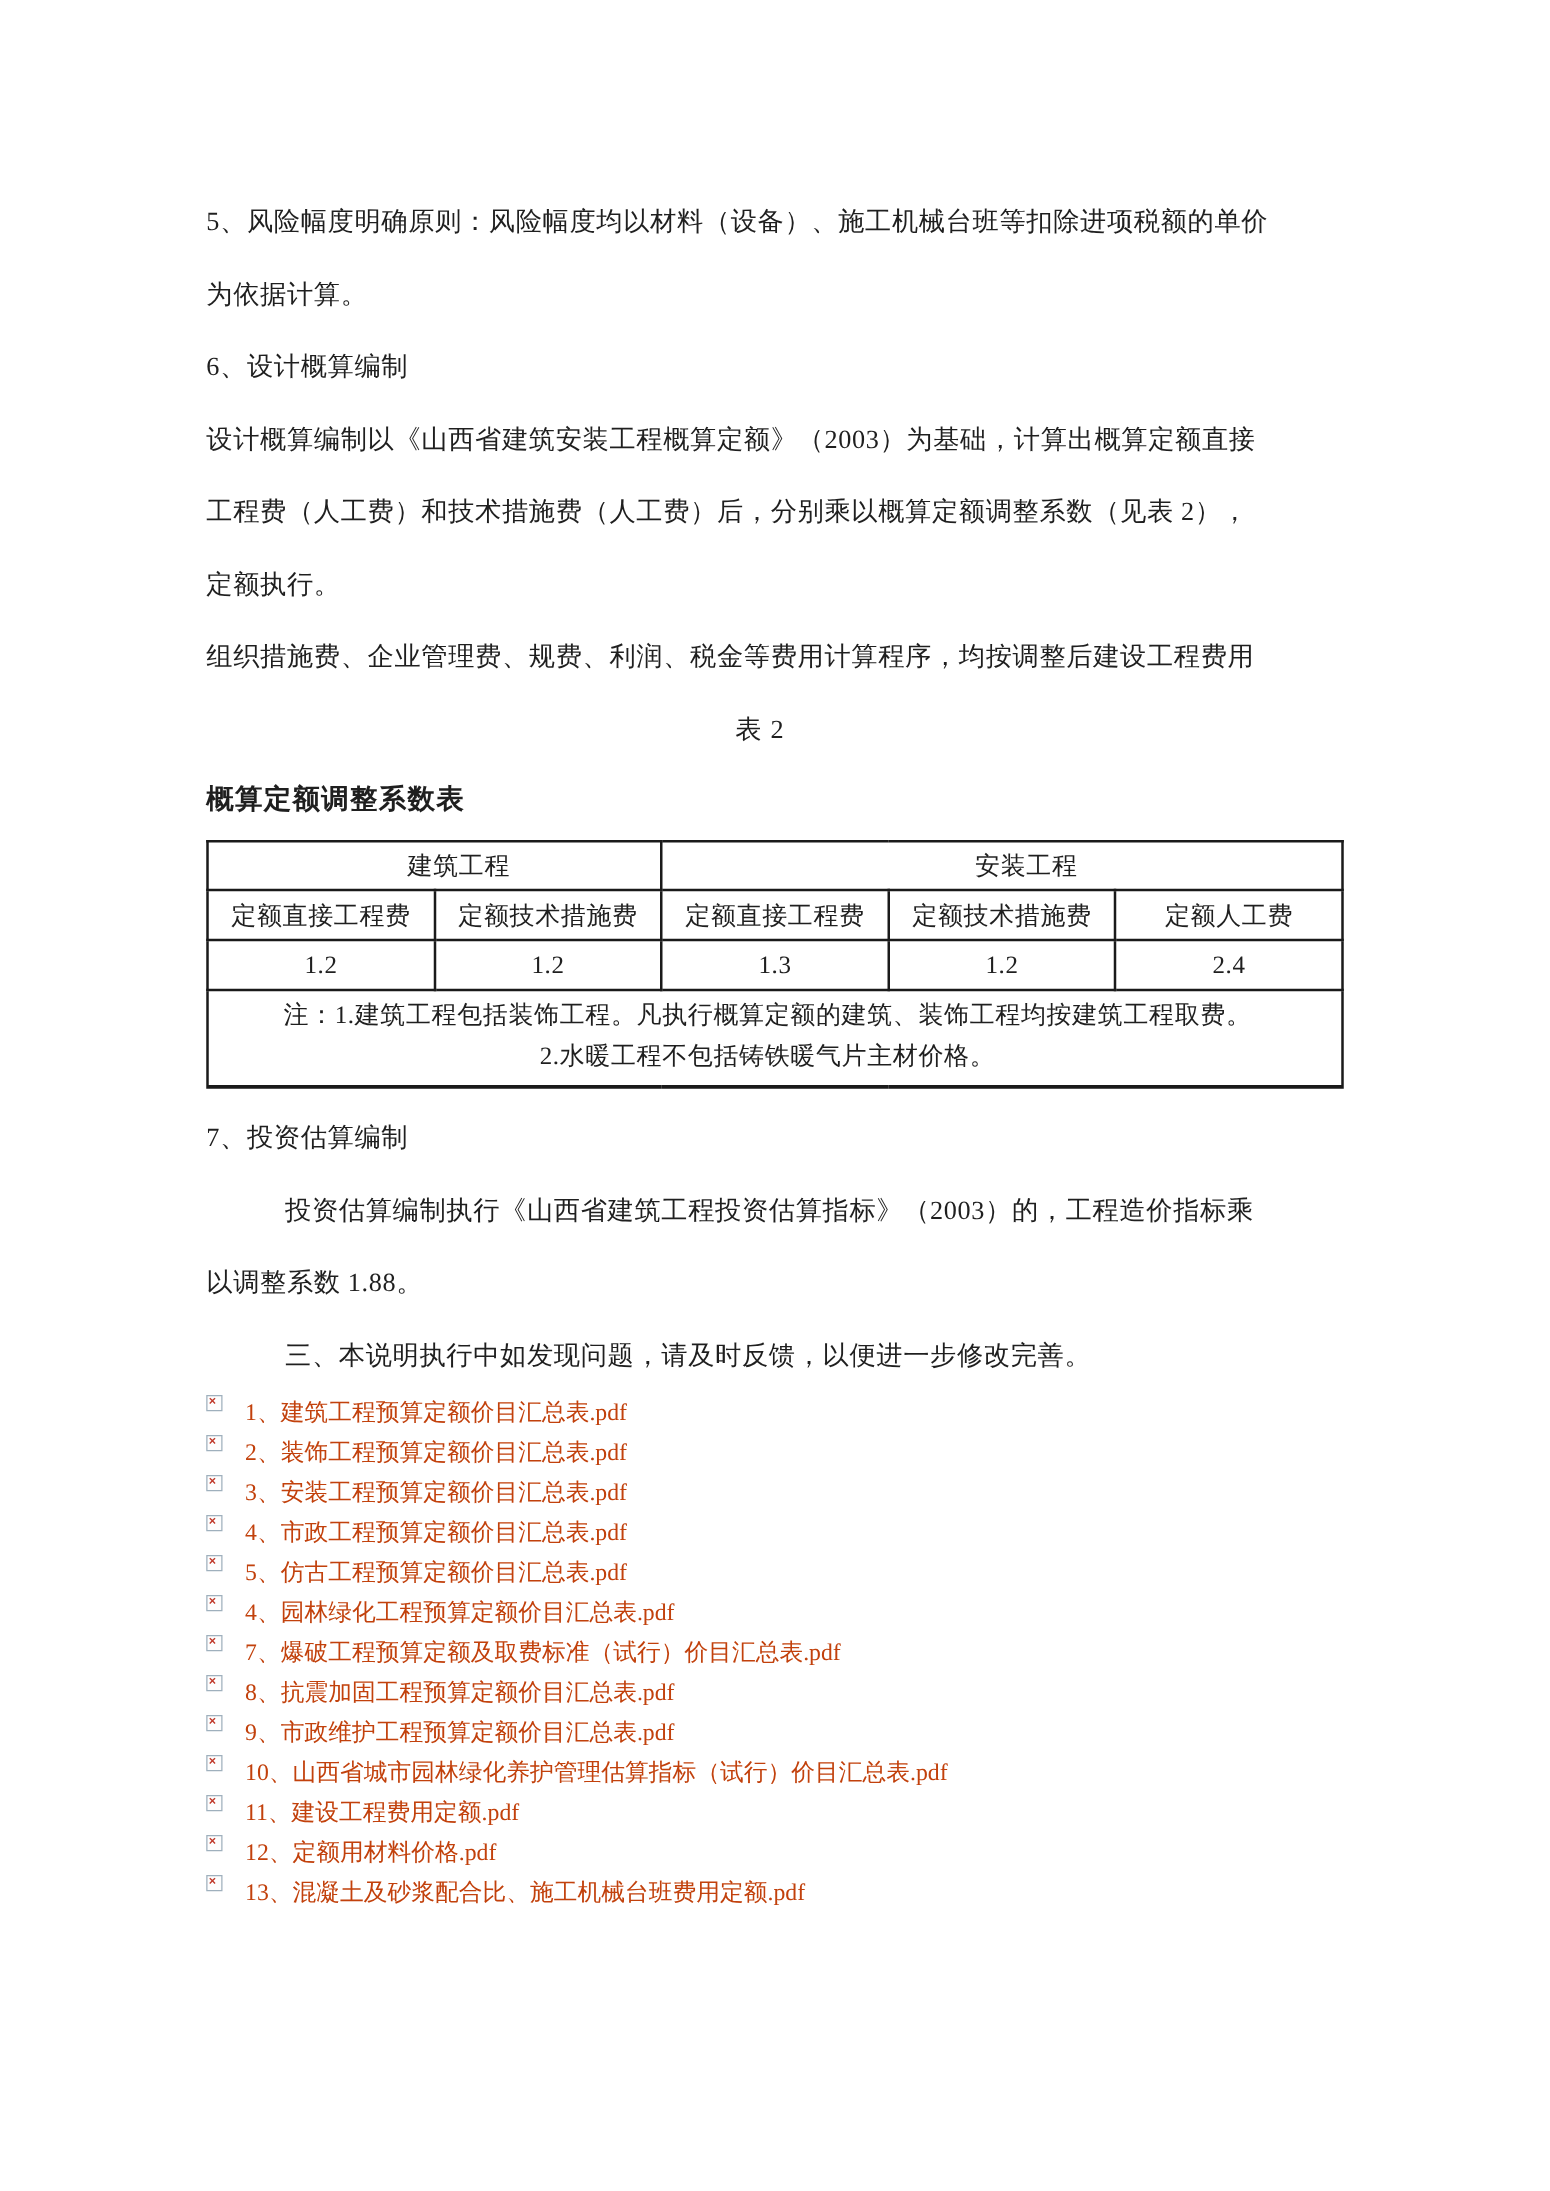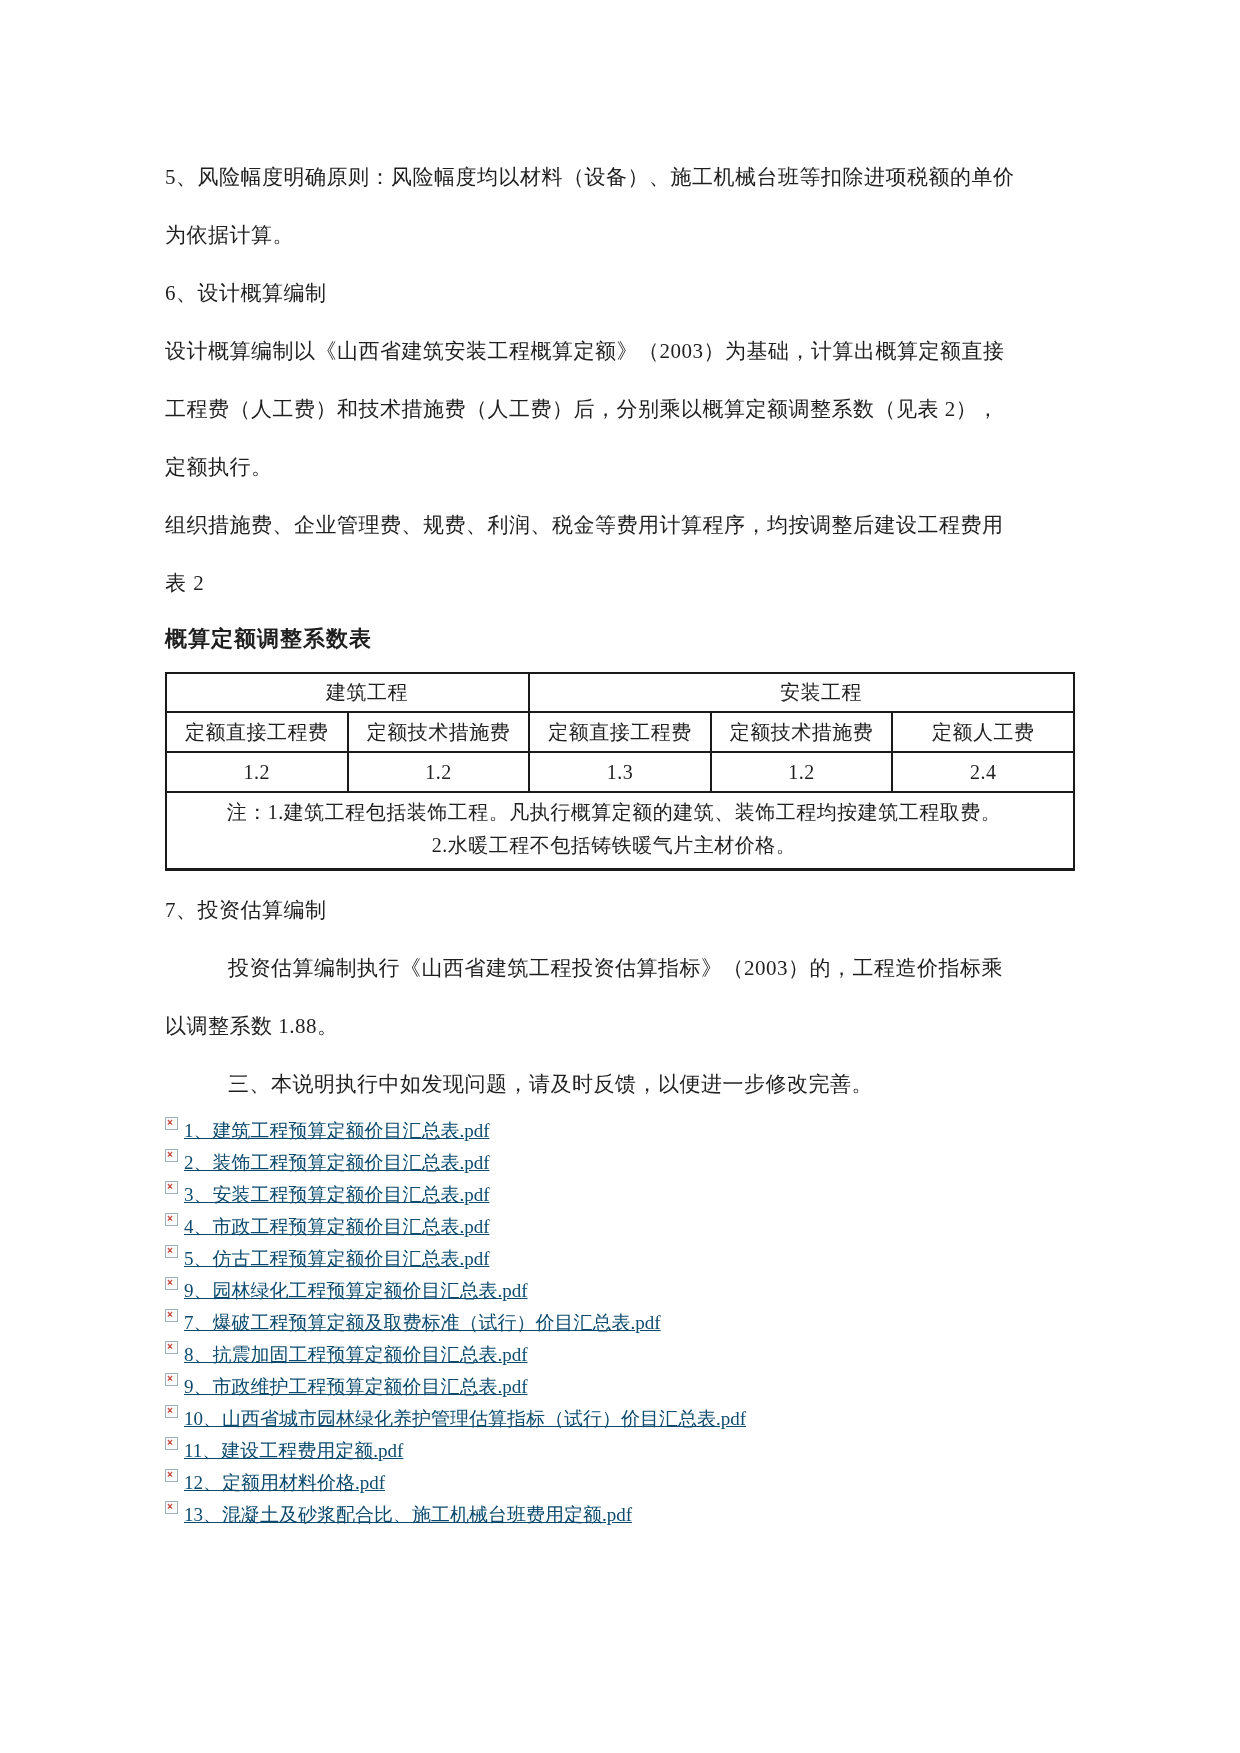--- a/index.html
+++ b/index.html
@@ -8,21 +8,21 @@
     font-family:"Liberation Serif","DejaVu Serif",serif;
     overflow:hidden;
   }
   .page{padding:148px 165px 0 165px;width:910px;}
   .bodyline{
     font-size:21px;line-height:58px;height:58px;white-space:nowrap;
     letter-spacing:0.5px;
   }
   .indent{text-indent:63px;}
   .table-label{
-    font-size:21px;line-height:58px;height:58px;text-align:left;
+    font-size:21px;line-height:58px;height:58px;text-align:center;
     padding-right:24px;letter-spacing:1px;font-family:Liberation Serif, serif;
   }
   .table-title{
     font-size:22px;font-weight:bold;text-align:left;
     margin:6px 0 0 0;line-height:42px;letter-spacing:1px;
     font-family:"Liberation Sans","DejaVu Sans",sans-serif;
   }
   table.coef{
     width:100%;border-collapse:collapse;margin-top:12px;table-layout:fixed;
     border:2px solid #1a1a1a;border-bottom-width:3px;
@@ -41,21 +41,21 @@
   ul.attachments li{height:32px;line-height:32px;font-size:19px;white-space:nowrap;}
   .broken-icon{
     display:inline-block;width:11px;height:11px;border:1px solid #9fb0bd;
     background:#fdfdfd;vertical-align:7px;margin-right:6px;position:relative;
   }
   .broken-icon .x-glyph{
     position:absolute;top:-1px;left:1px;font-size:10px;line-height:11px;
     color:#c0392b;font-weight:bold;
     font-family:"Liberation Sans","DejaVu Sans",sans-serif;
   }
-  a.attachment-link{color:#0c4a6e;text-decoration:underline;cursor:pointer;}
+  a.attachment-link{color:#c2410c;cursor:pointer;margin-left:12px;}
 </style>
 </head>
 <body>
 
 <div class="page">
 
   <div class="bodyline">5、风险幅度明确原则：风险幅度均以材料（设备）、施工机械台班等扣除进项税额的单价</div>
   <div class="bodyline">为依据计算。</div>
   <div class="bodyline">6、设计概算编制</div>
   <div class="bodyline">设计概算编制以《山西省建筑安装工程概算定额》（2003）为基础，计算出概算定额直接</div>
@@ -113,21 +113,21 @@
     <li>
       <span class="broken-icon"><span class="x-glyph">×</span></span><a class="attachment-link">3、安装工程预算定额价目汇总表.pdf</a>
     </li>
     <li>
       <span class="broken-icon"><span class="x-glyph">×</span></span><a class="attachment-link">4、市政工程预算定额价目汇总表.pdf</a>
     </li>
     <li>
       <span class="broken-icon"><span class="x-glyph">×</span></span><a class="attachment-link">5、仿古工程预算定额价目汇总表.pdf</a>
     </li>
     <li>
-      <span class="broken-icon"><span class="x-glyph">×</span></span><a class="attachment-link">9、园林绿化工程预算定额价目汇总表.pdf</a>
+      <span class="broken-icon"><span class="x-glyph">×</span></span><a class="attachment-link">4、园林绿化工程预算定额价目汇总表.pdf</a>
     </li>
     <li>
       <span class="broken-icon"><span class="x-glyph">×</span></span><a class="attachment-link">7、爆破工程预算定额及取费标准（试行）价目汇总表.pdf</a>
     </li>
     <li>
       <span class="broken-icon"><span class="x-glyph">×</span></span><a class="attachment-link">8、抗震加固工程预算定额价目汇总表.pdf</a>
     </li>
     <li>
       <span class="broken-icon"><span class="x-glyph">×</span></span><a class="attachment-link">9、市政维护工程预算定额价目汇总表.pdf</a>
     </li>

